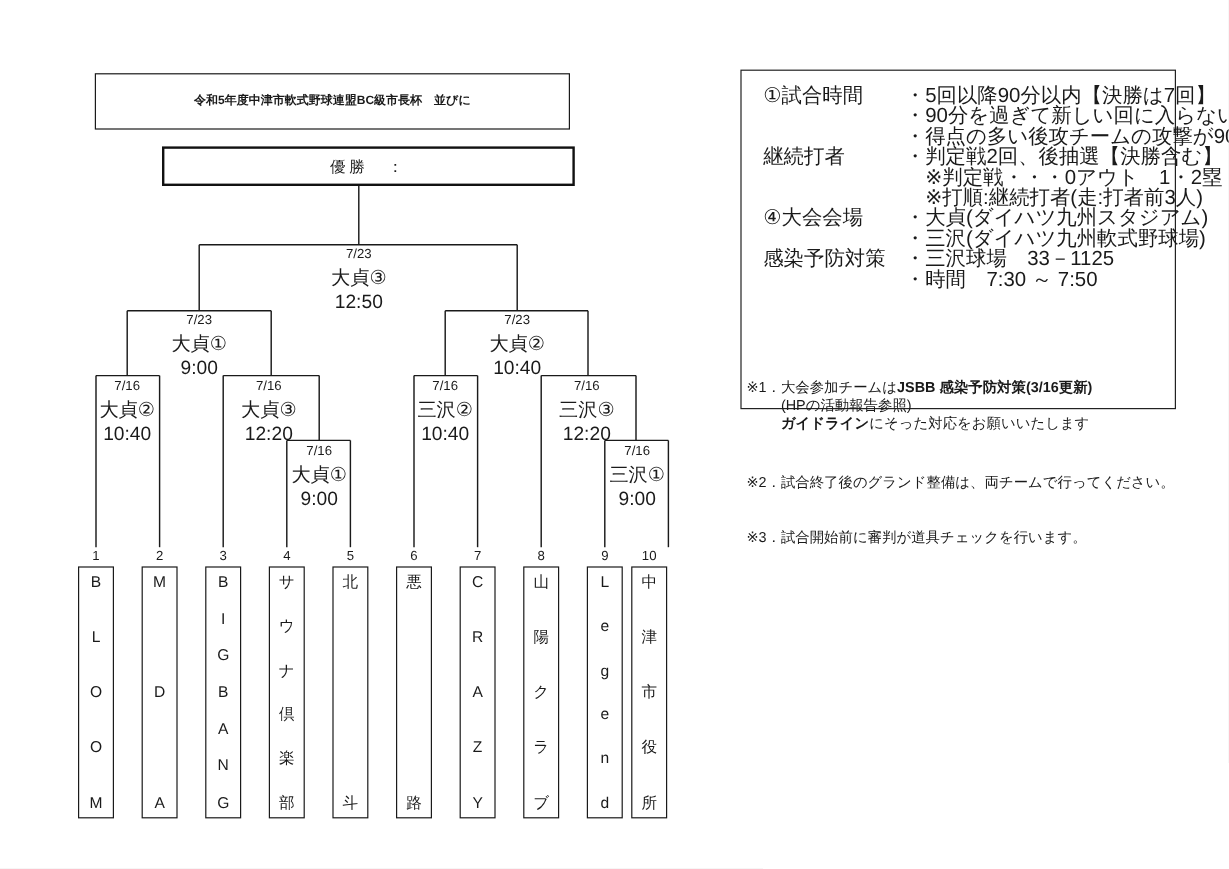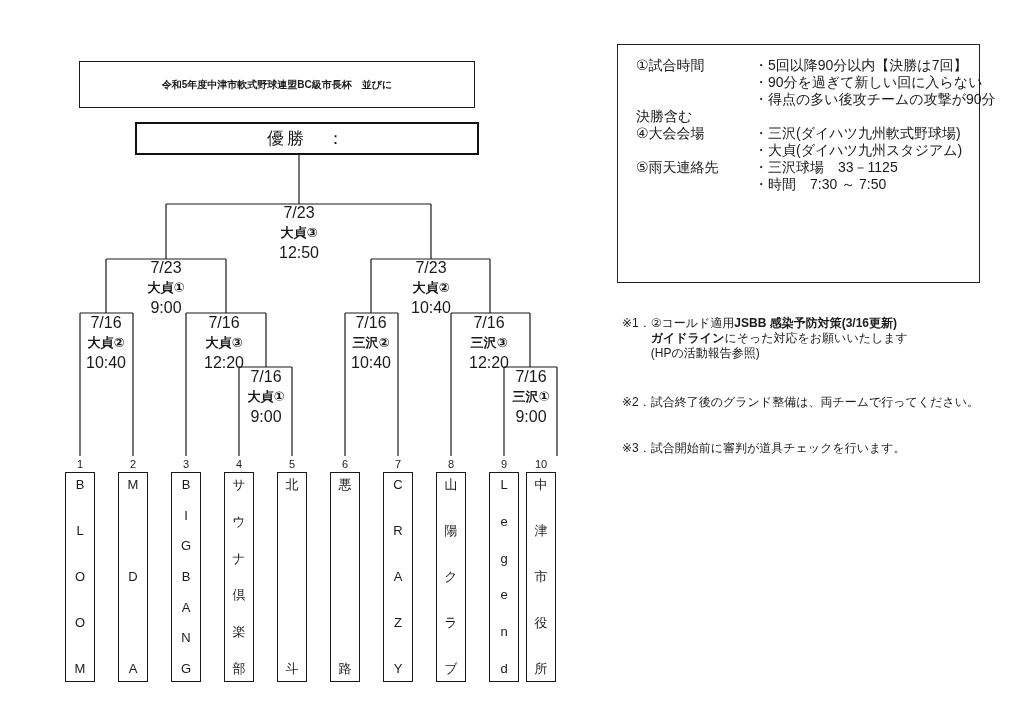--- a/index.html
+++ b/index.html
@@ -14,40 +14,40 @@
   .bracket-lines line{stroke:#1a1a1a;stroke-width:1.2;}
   
   .title-box{
     left:79px;top:61px;width:396px;height:47px;border:1.5px solid #1a1a1a;
     display:flex;flex-direction:column;justify-content:center;align-items:center;
     font-size:10px;font-weight:bold;line-height:17px;text-align:center;box-sizing:border-box;
   }
   .champion-box{
     left:135px;top:122px;width:344px;height:33px;border:2.5px solid #111;
     display:flex;justify-content:center;align-items:center;
-    font-size:17px;letter-spacing:3px;box-sizing:border-box;
+    font-size:13px;letter-spacing:3px;box-sizing:border-box;
   }
   
   .match{transform:translateX(-50%);text-align:center;white-space:nowrap;}
-  .m-date{font-size:16px;line-height:13px;margin-bottom:7px;}
-  .m-venue{font-size:13px;line-height:14px;margin-bottom:6px;font-weight:bold;}
+  .m-date{font-size:11px;line-height:13px;margin-bottom:7px;}
+  .m-venue{font-size:16px;line-height:14px;margin-bottom:6px;}
   .m-time{font-size:16px;line-height:13px;}
   
   .seed{width:30px;text-align:center;}
   .seed-no{font-size:11px;line-height:13px;height:13px;}
   .seed-box{
     margin-top:1px;height:210px;border:1.2px solid #1a1a1a;box-sizing:border-box;
     display:flex;flex-direction:column;justify-content:space-between;align-items:center;
     padding:5px 0;font-size:13px;
   }
   .seed-box span{display:block;line-height:14px;}
   
   .rules-panel{
-    left:617px;top:44px;width:363px;height:239px;border:1.5px solid #222;
-    box-sizing:border-box;padding:12px 8px 0 18px;font-size:14px;
+    left:617px;top:58px;width:363px;height:283px;border:1.5px solid #222;
+    box-sizing:border-box;padding:12px 8px 0 18px;font-size:17px;
   }
   .rule-row{display:flex;}
   .rule-label{width:118px;flex:0 0 118px;line-height:17px;}
   .rule-lines{flex:1;}
   .rule-line{line-height:17px;white-space:pre;}
   
   .note{display:flex;font-size:12px;line-height:15px;}
   .note-marker{flex:0 0 28px;}
   .note b{font-weight:bold;}
 </style>
@@ -250,44 +250,49 @@
   <div class="abs rules-panel">
     <div class="rule-row">
       <div class="rule-label">①試合時間</div>
       <div class="rule-lines">
         <div class="rule-line">・5回以降90分以内【決勝は7回】</div>
         <div class="rule-line">・90分を過ぎて新しい回に入らない</div>
         <div class="rule-line">・得点の多い後攻チームの攻撃が90分</div>
       </div>
     </div>
     <div class="rule-row">
-      <div class="rule-label">決勝含む</div>
+      <div class="rule-label">継続打者</div>
+      <div class="rule-lines">
+        <div class="rule-line">・判定戦2回、後抽選【決勝含む】</div>
+        <div class="rule-line">　※判定戦・・・0アウト　1・2塁</div>
+        <div class="rule-line">　※打順:継続打者(走:打者前3人)</div>
+      </div>
     </div>
     <div class="rule-row">
       <div class="rule-label">④大会会場</div>
       <div class="rule-lines">
+        <div class="rule-line">・大貞(ダイハツ九州スタジアム)</div>
         <div class="rule-line">・三沢(ダイハツ九州軟式野球場)</div>
-        <div class="rule-line">・大貞(ダイハツ九州スタジアム)</div>
       </div>
     </div>
     <div class="rule-row">
-      <div class="rule-label">⑤雨天連絡先</div>
+      <div class="rule-label">感染予防対策</div>
       <div class="rule-lines">
         <div class="rule-line">・三沢球場　33－1125</div>
         <div class="rule-line">・時間　7:30 ～ 7:50</div>
       </div>
     </div>
   </div>
 
   <div class="abs note" style="left:622px;top:316px;width:380px;">
     <span class="note-marker">※1．</span>
     <div class="note-body">
-      <div><span>②コールド適用</span><b>JSBB 感染予防対策(3/16更新)</b></div>
+      <div><span>大会参加チームは</span><b>JSBB 感染予防対策(3/16更新)</b></div>
+      <div>(HPの活動報告参照)</div>
       <div><b>ガイドライン</b><span>にそった対応をお願いいたします</span></div>
-      <div>(HPの活動報告参照)</div>
     </div>
   </div>
   <div class="abs note" style="left:622px;top:395px;width:400px;">
     <span class="note-marker">※2．</span>
     <div class="note-body">試合終了後のグランド整備は、両チームで行ってください。</div>
   </div>
   <div class="abs note" style="left:622px;top:441px;width:400px;">
     <span class="note-marker">※3．</span>
     <div class="note-body">試合開始前に審判が道具チェックを行います。</div>
   </div>

